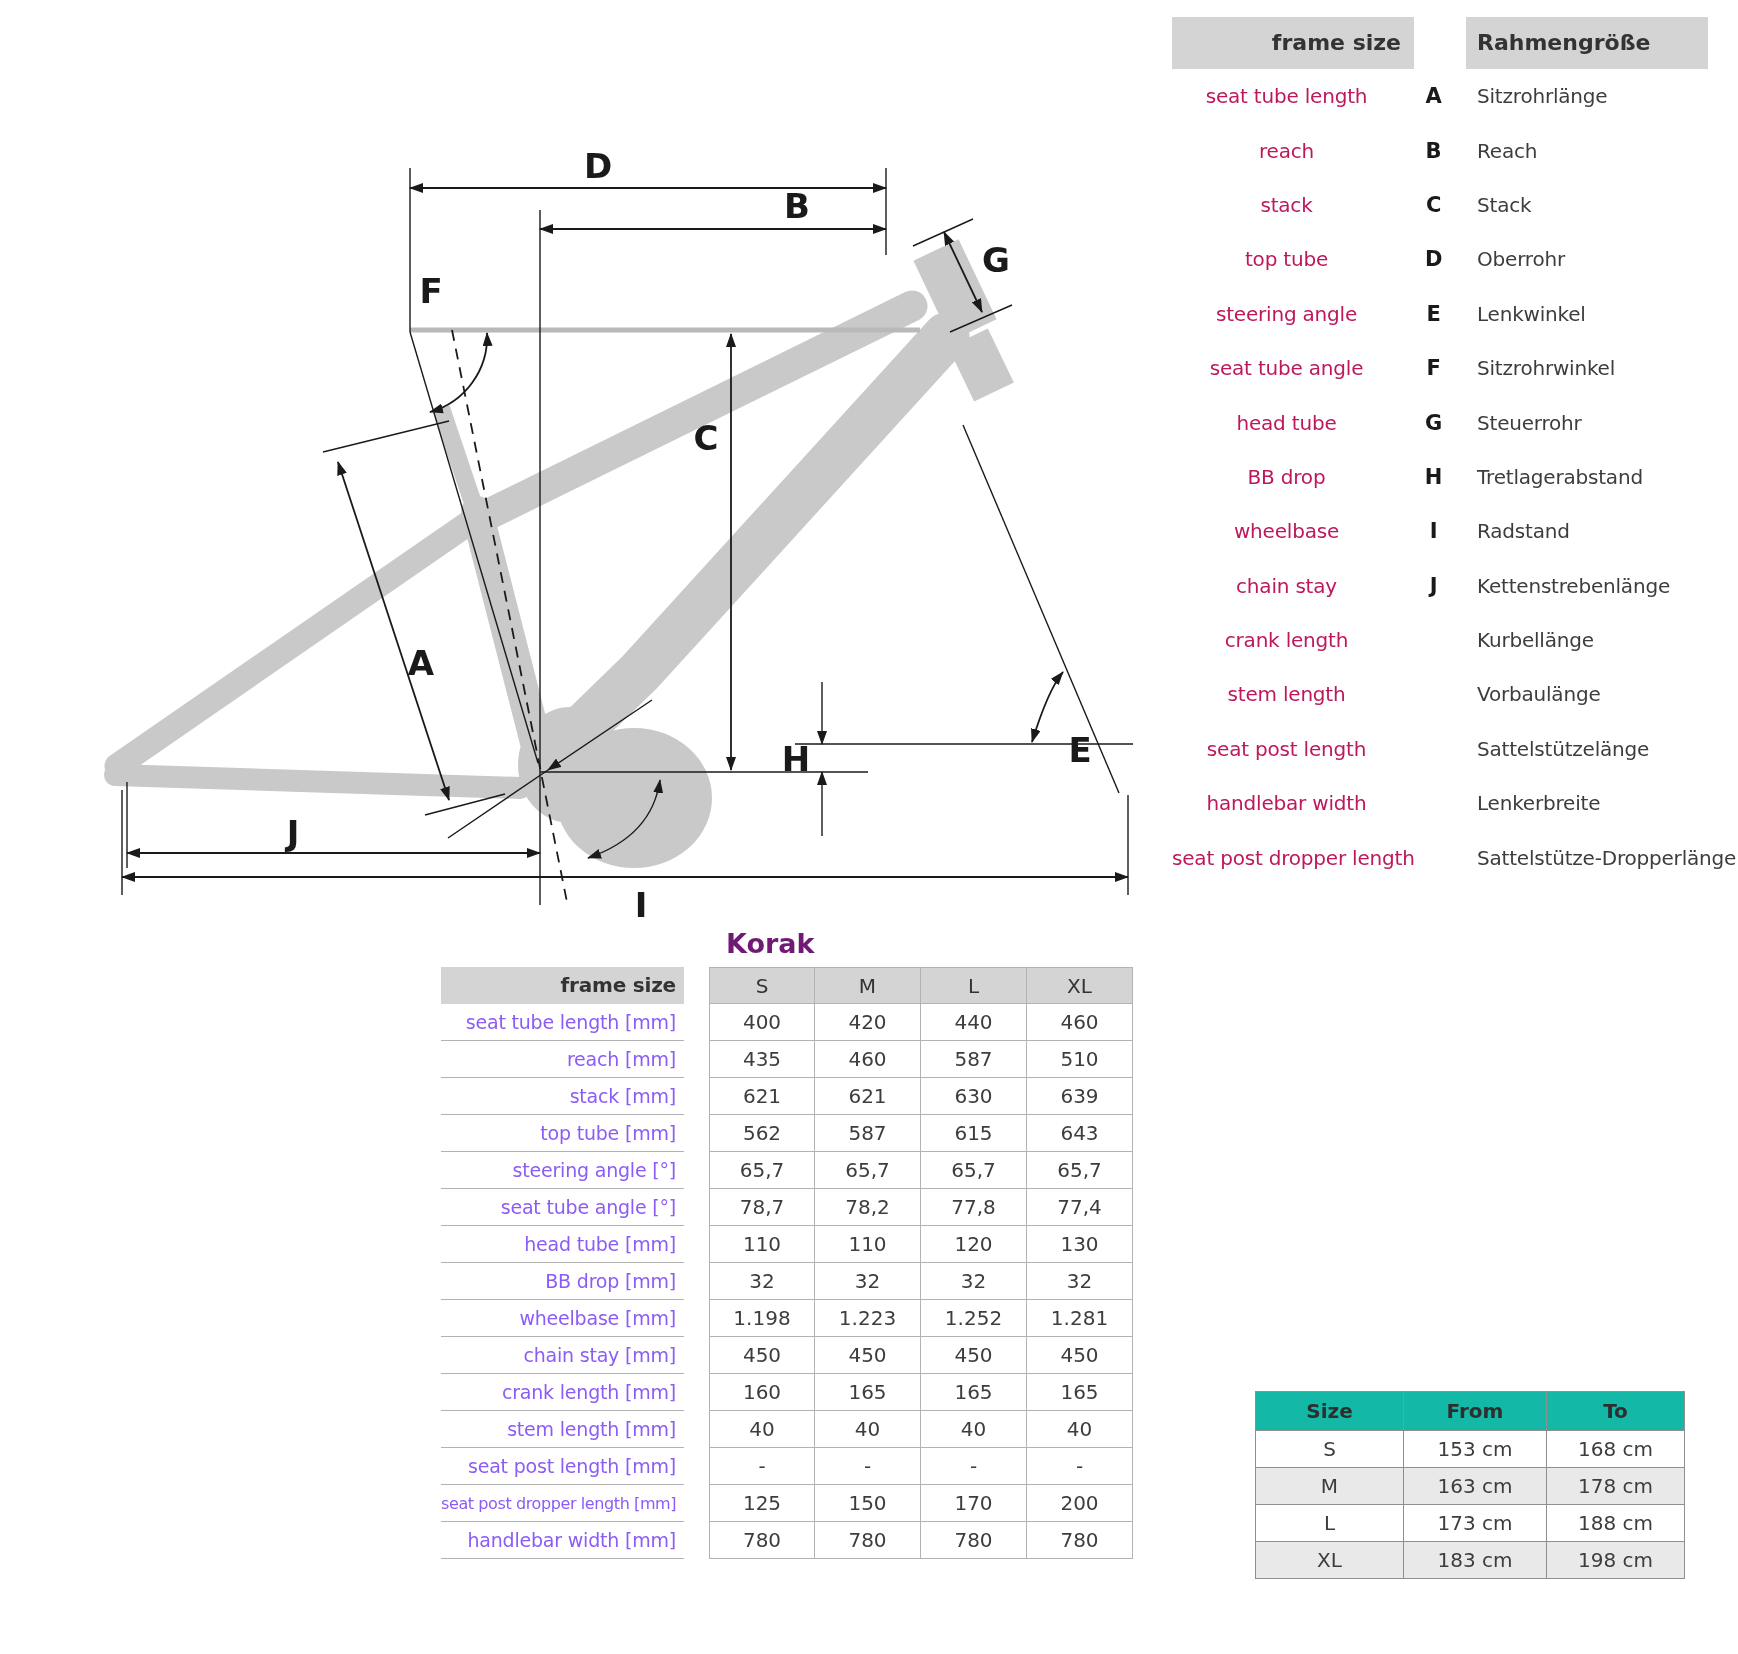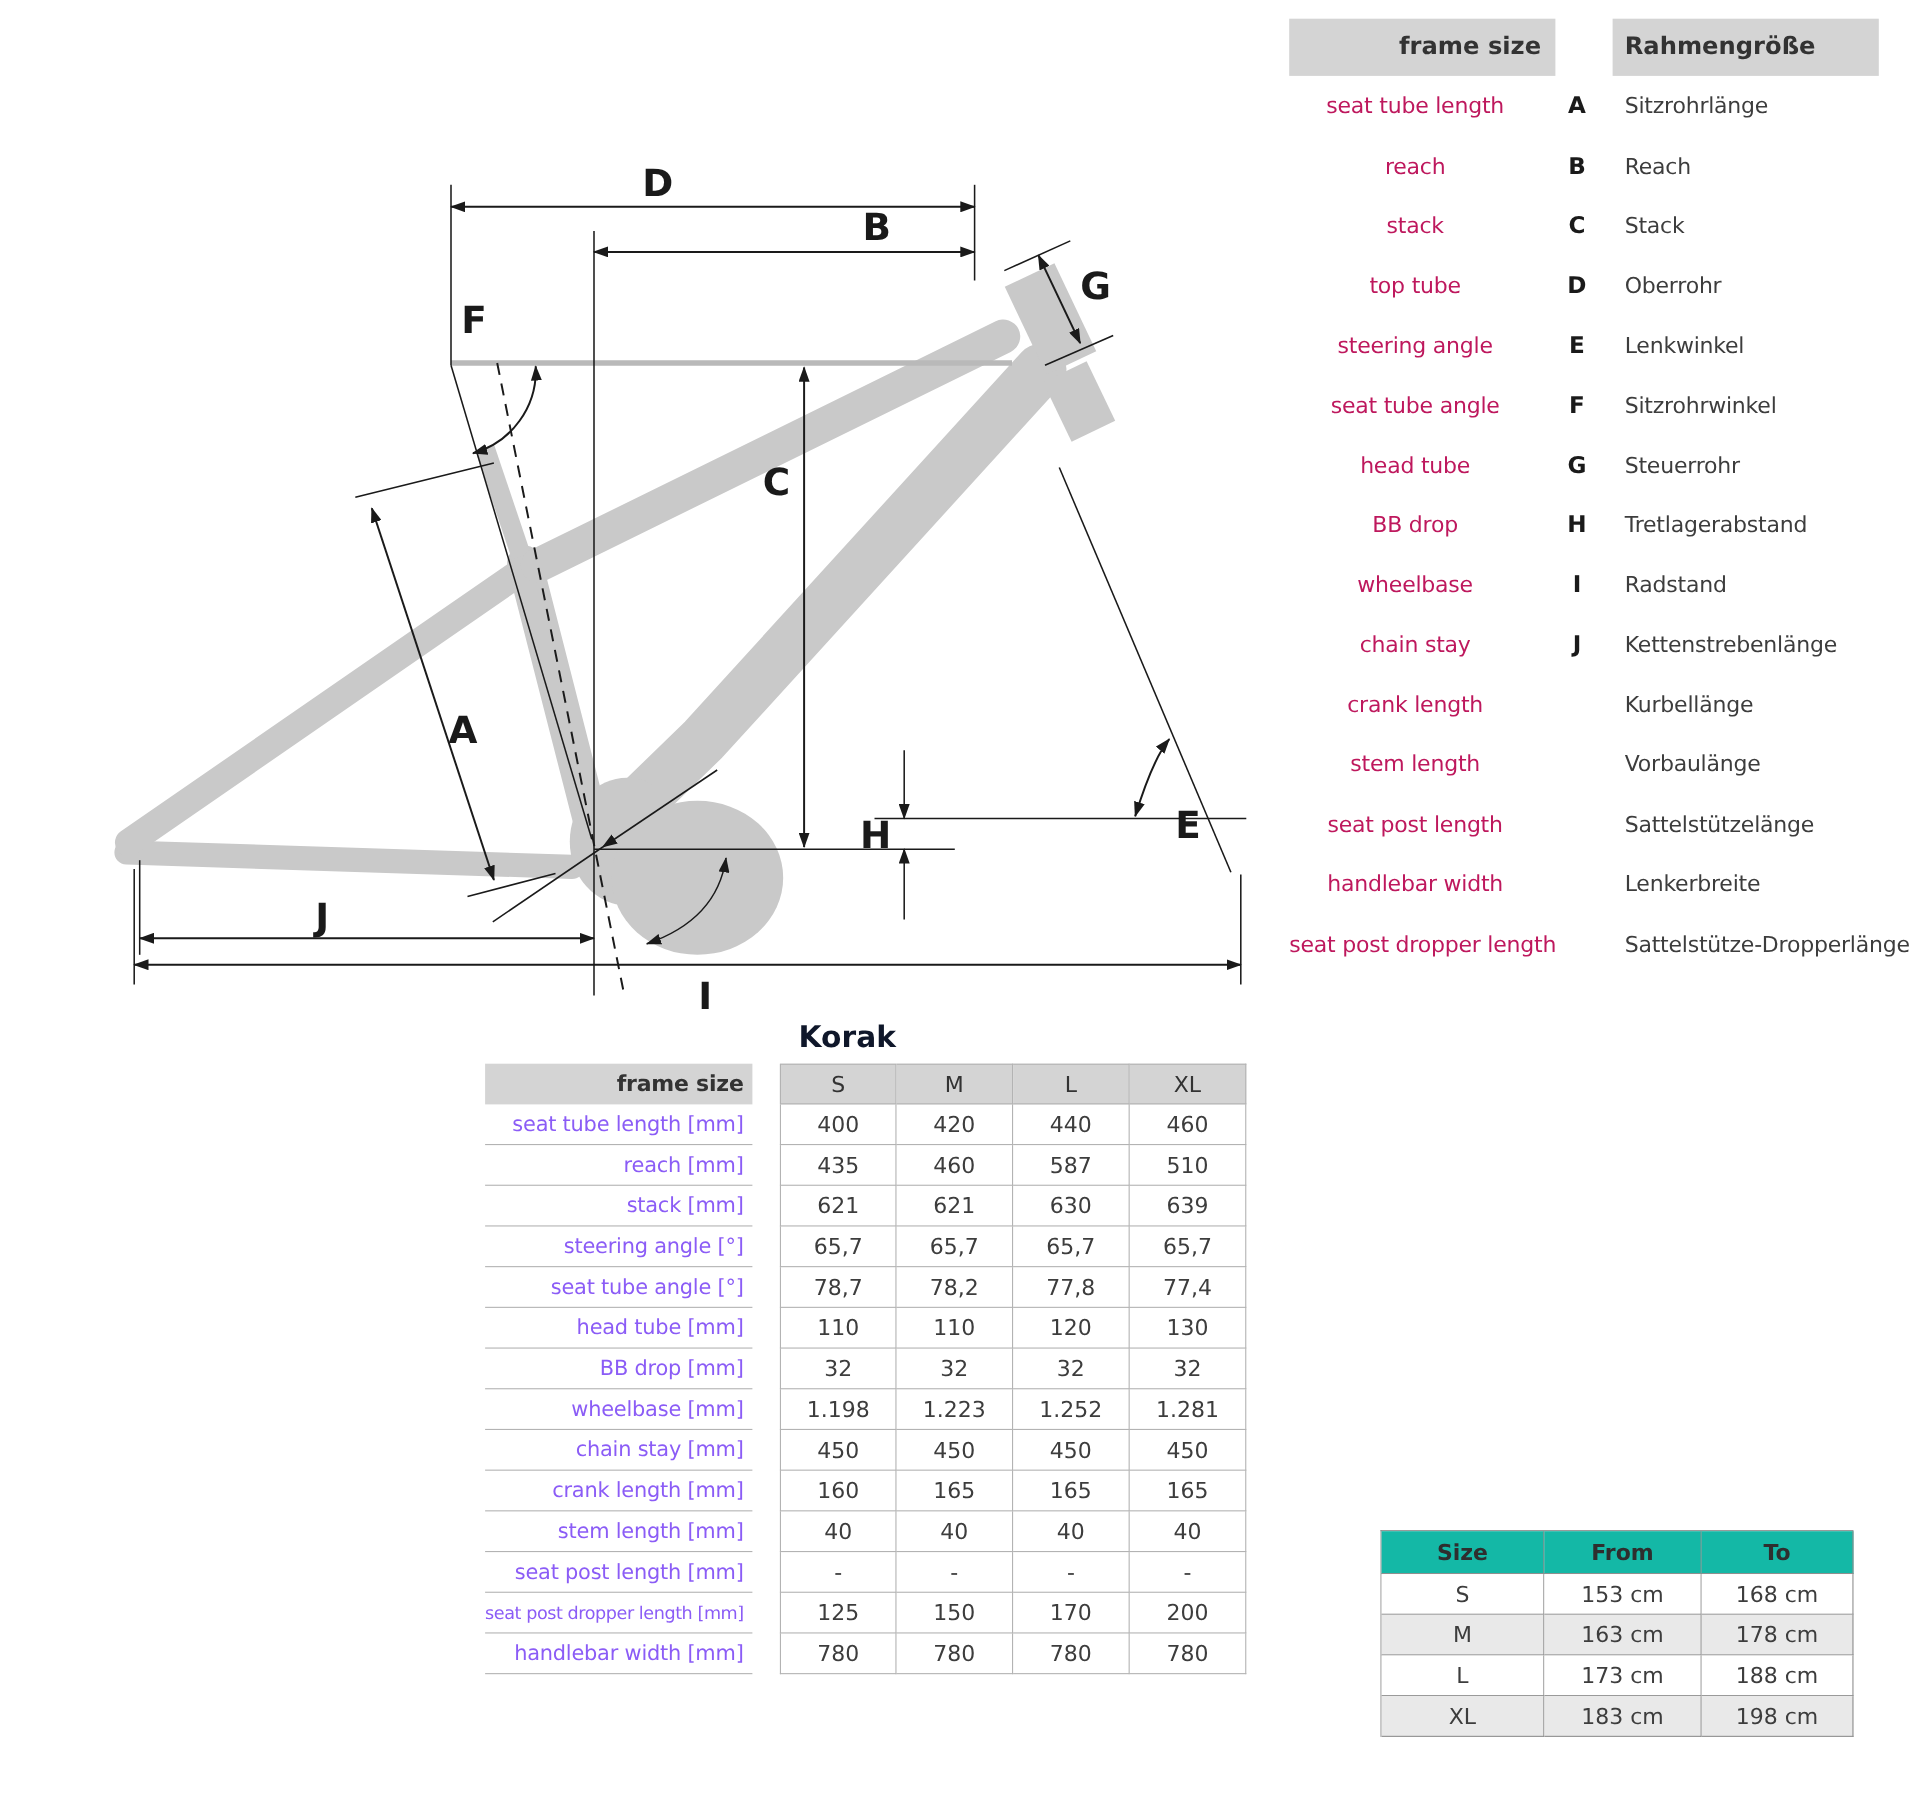--- a/index.html
+++ b/index.html
@@ -15,21 +15,21 @@
   .lh-box{background:#d4d4d4;height:52px;line-height:52px;font-size:22px;font-weight:600;color:#333;}
   .lh-en{width:242px;text-align:right;padding-right:13px;box-sizing:border-box;}
   .lh-gap{width:52px;}
   .lh-de{width:242px;text-align:left;padding-left:11px;box-sizing:border-box;}
   .legend-row{display:flex;height:54.4px;align-items:center;font-size:20px;letter-spacing:-0.2px;}
   .legend-en{width:229px;text-align:center;white-space:nowrap;color:#be185d;}
   .legend-letter{width:65px;text-align:center;font-weight:bold;color:#1a1a1a;font-size:21px;}
   .legend-de{width:231px;text-align:left;padding-left:11px;white-space:nowrap;color:#3d3d3d;}
 
   
-  .korak-title{position:absolute;left:726px;top:928px;font-size:27px;font-weight:bold;color:#0f172a;}
+  .korak-title{position:absolute;left:726px;top:928px;font-size:27px;font-weight:bold;color:#701a75;}
   .korak{position:absolute;left:441px;top:967px;}
   .krow{display:flex;height:37px;}
   .klabel{width:243px;box-sizing:border-box;text-align:right;padding-right:8px;line-height:37px;
           font-size:19px;letter-spacing:-0.2px;white-space:nowrap;border-bottom:1px solid #b3b3b3;color:#8b5cf6;}
   .klabel-head{background:#d4d4d4;font-weight:600;font-size:20px;color:#333;border-bottom:none;}
   .krow-dropper .klabel{font-size:16px;letter-spacing:-0.4px;}
   .kgap{width:25px;}
   .kcell{width:106px;box-sizing:border-box;text-align:center;line-height:36px;font-size:20px;
          border-right:1px solid #b3b3b3;border-bottom:1px solid #b3b3b3;color:#3d3d3d;}
   .kfirst{border-left:1px solid #b3b3b3;}
@@ -244,20 +244,28 @@
       </div>
       <div class="krow">
         <div class="klabel">stack [mm]</div>
         <div class="kgap"></div>
         <div class="kcell kfirst">621</div>
         <div class="kcell">621</div>
         <div class="kcell">630</div>
         <div class="kcell">639</div>
       </div>
       <div class="krow">
+        <div class="klabel">top tube [mm]</div>
+        <div class="kgap"></div>
+        <div class="kcell kfirst">562</div>
+        <div class="kcell">587</div>
+        <div class="kcell">615</div>
+        <div class="kcell">643</div>
+      </div>
+      <div class="krow">
         <div class="klabel">steering angle [°]</div>
         <div class="kgap"></div>
         <div class="kcell kfirst">65,7</div>
         <div class="kcell">65,7</div>
         <div class="kcell">65,7</div>
         <div class="kcell">65,7</div>
       </div>
       <div class="krow">
         <div class="klabel">seat tube angle [°]</div>
         <div class="kgap"></div>

